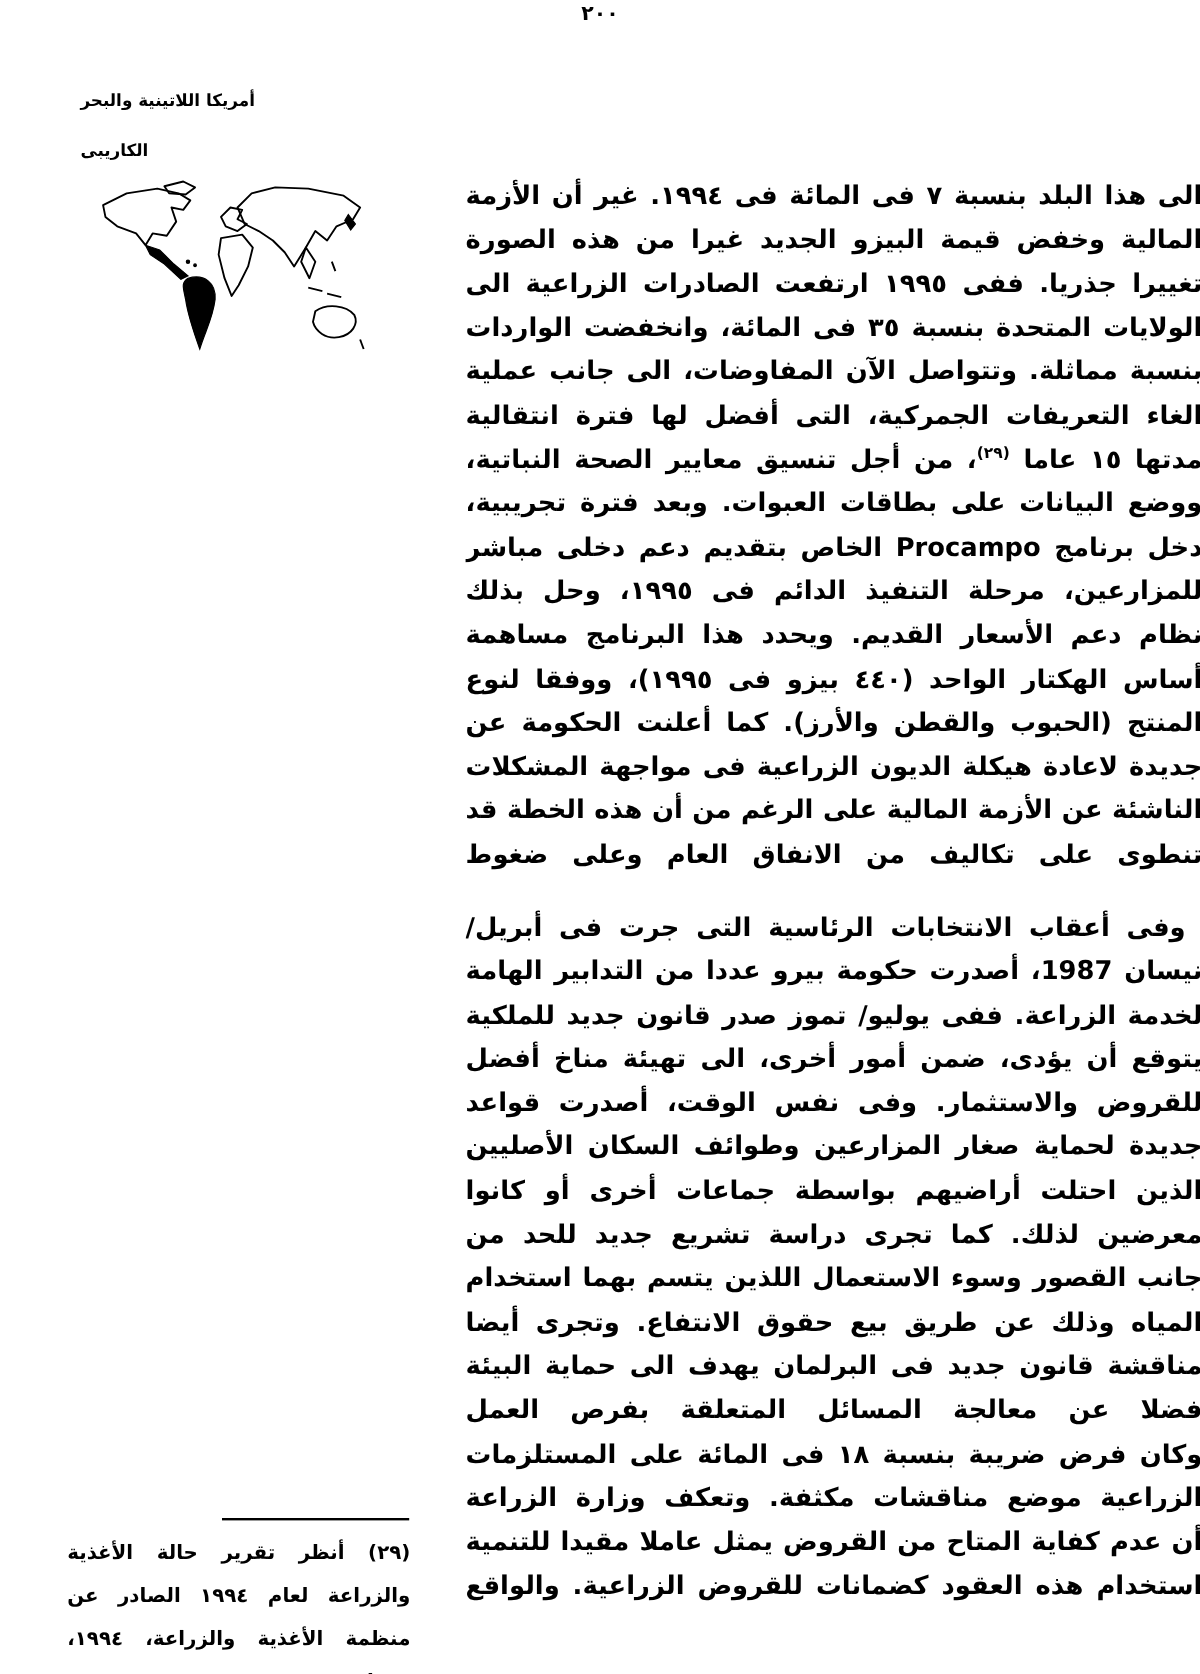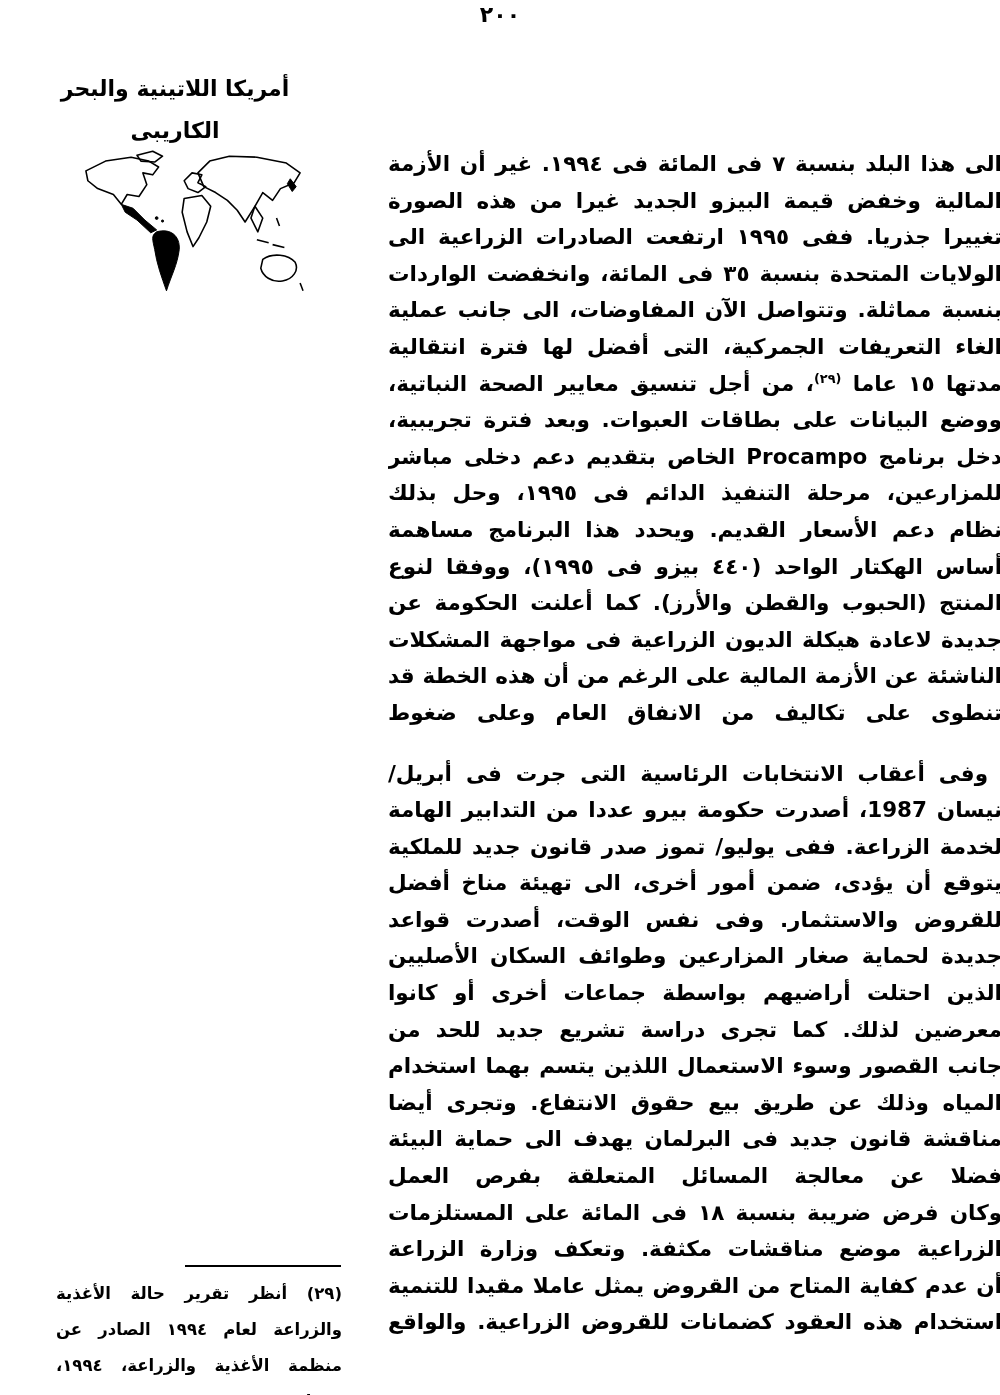--- a/index.html
+++ b/index.html
@@ -2,25 +2,25 @@
 <html lang="ar"><head>
 <meta charset="utf-8">
 <style>
   html,body { margin:0; padding:0; }
   body {
     width:1000px; height:1395px; background:#ffffff; color:#000;
     font-family:"DejaVu Sans", sans-serif; position:relative; overflow:hidden;
   }
   .page-number {
     position:absolute; top:2px; left:0; width:1000px; text-align:center;
-    font-size:22px; font-weight:bold; letter-spacing:2px;
+    font-size:17px; font-weight:bold; letter-spacing:2px;
   }
   .sidebar-title-1, .sidebar-title-2 {
-    position:absolute; left:50px; width:250px; text-align:center;
-    direction:rtl; font-weight:bold; font-size:22px;
+    position:absolute; left:67px; width:250px; text-align:left;
+    direction:rtl; font-weight:bold; font-size:14px;
   }
   .sidebar-title-1 { top:76px; }
   .sidebar-title-2 { top:118px; }
   .map-wrap { position:absolute; top:148px; left:80px; width:226px; height:150px; }
   .text-column {
     position:absolute; top:146px; left:388px; width:614px;
     direction:rtl; font-weight:bold; font-size:21.5px;
   }
   .line {
     height:36.6px; line-height:36.6px; overflow:hidden;

